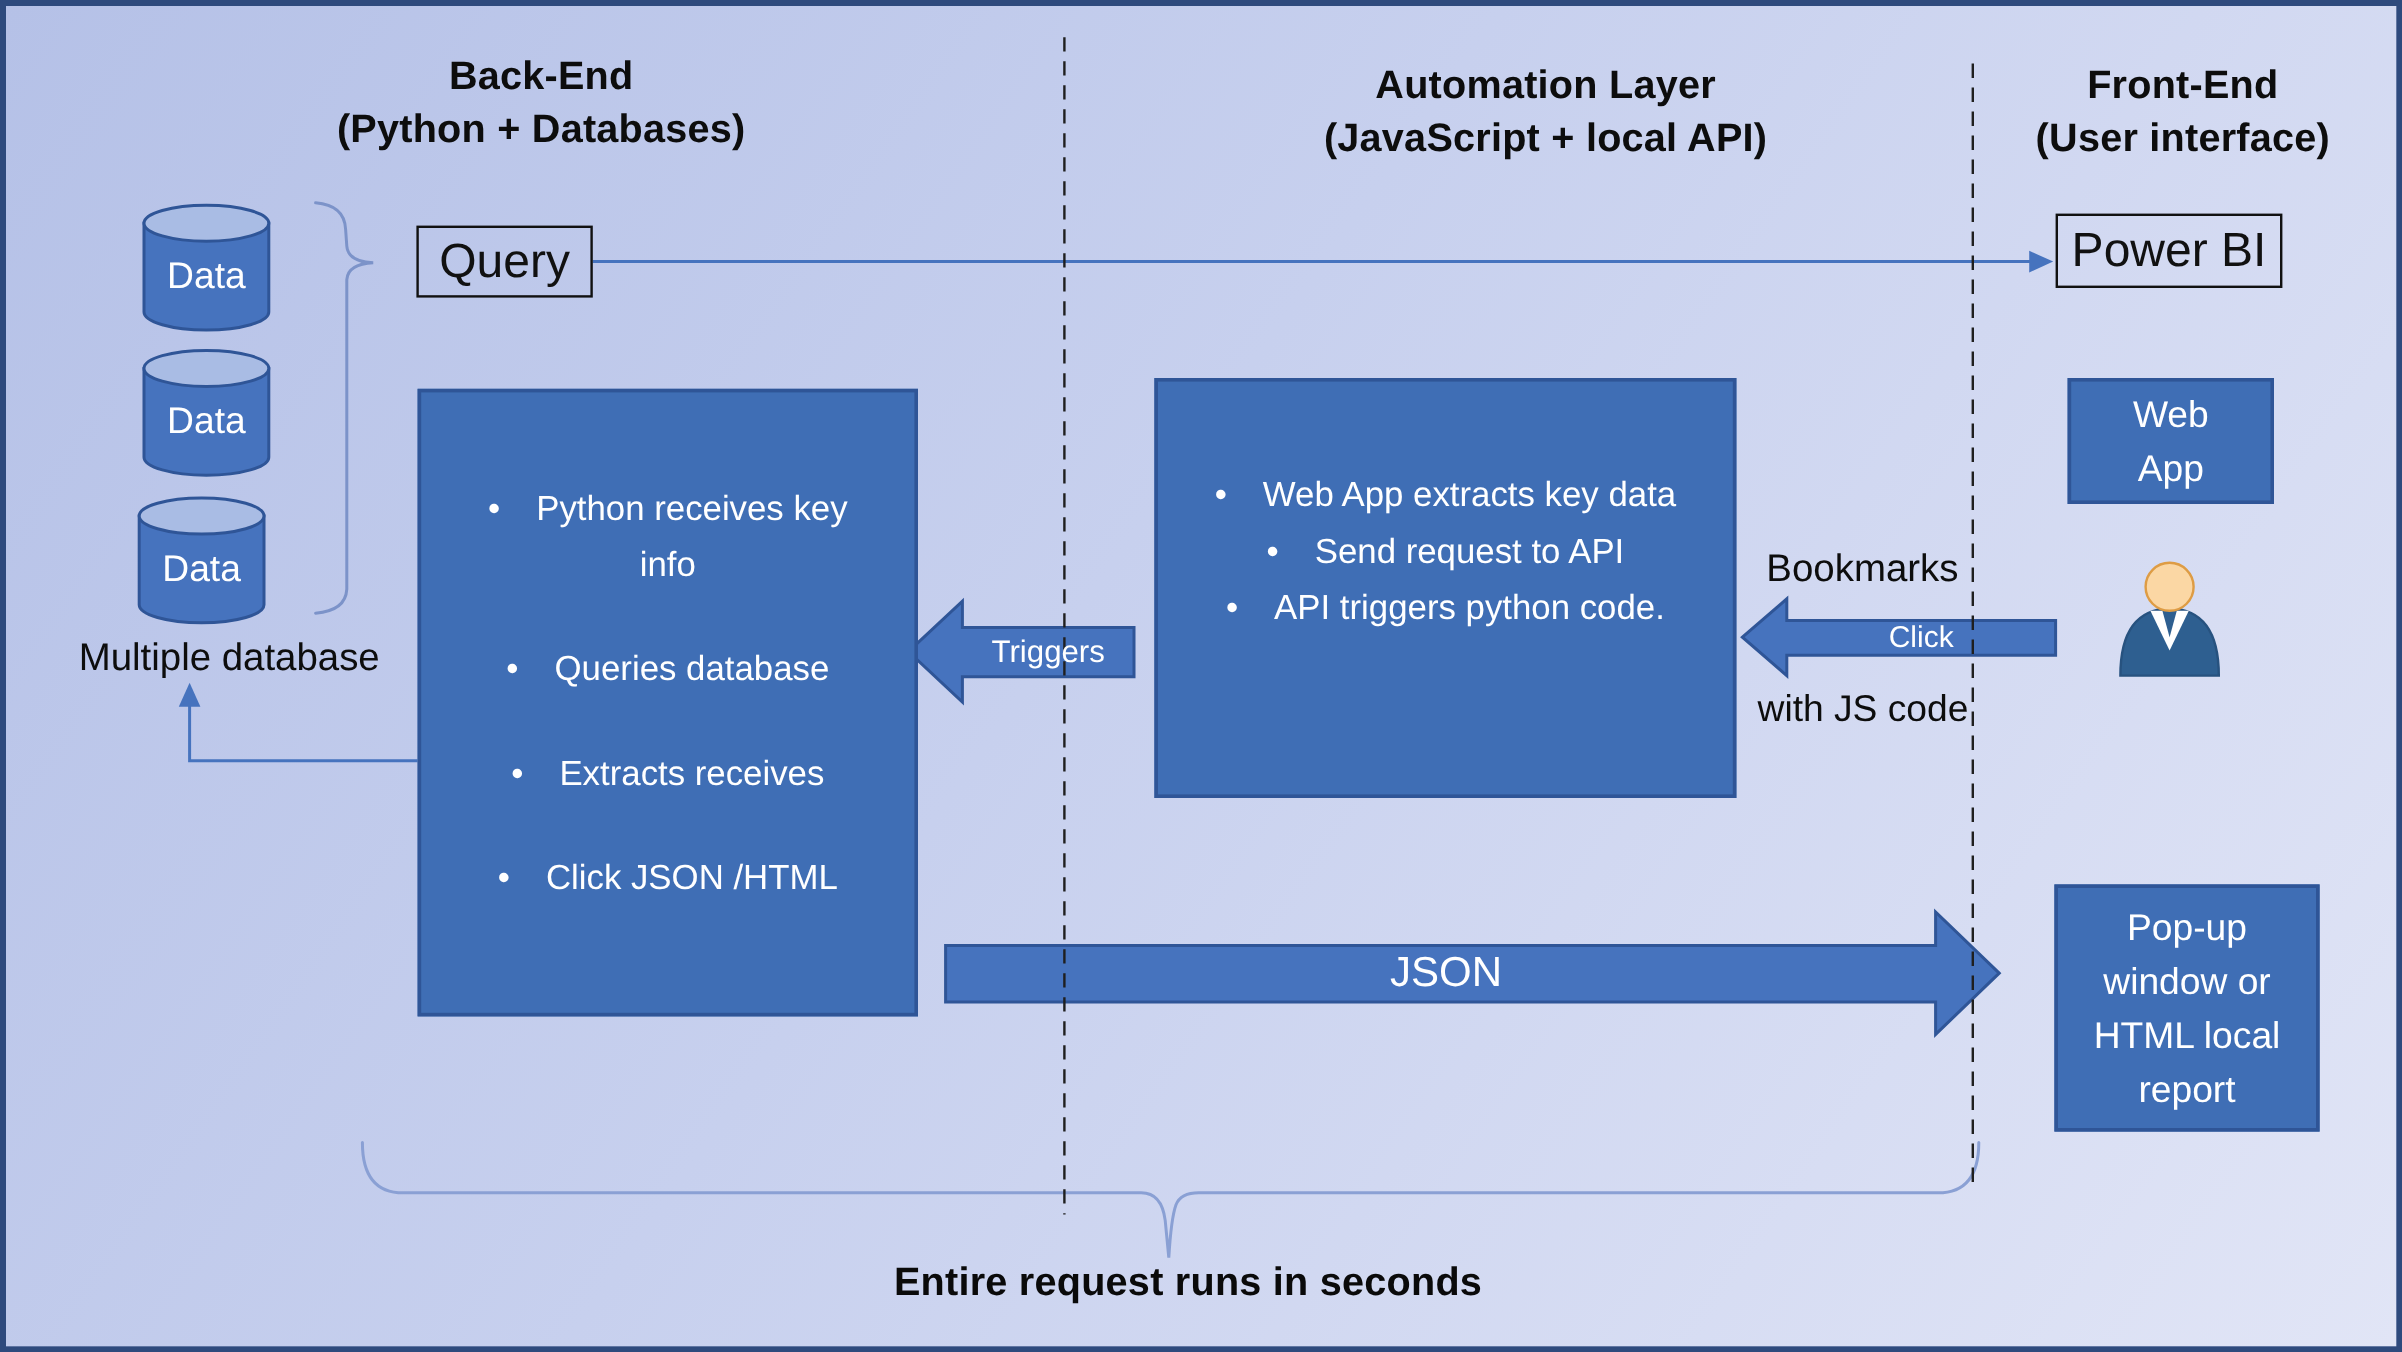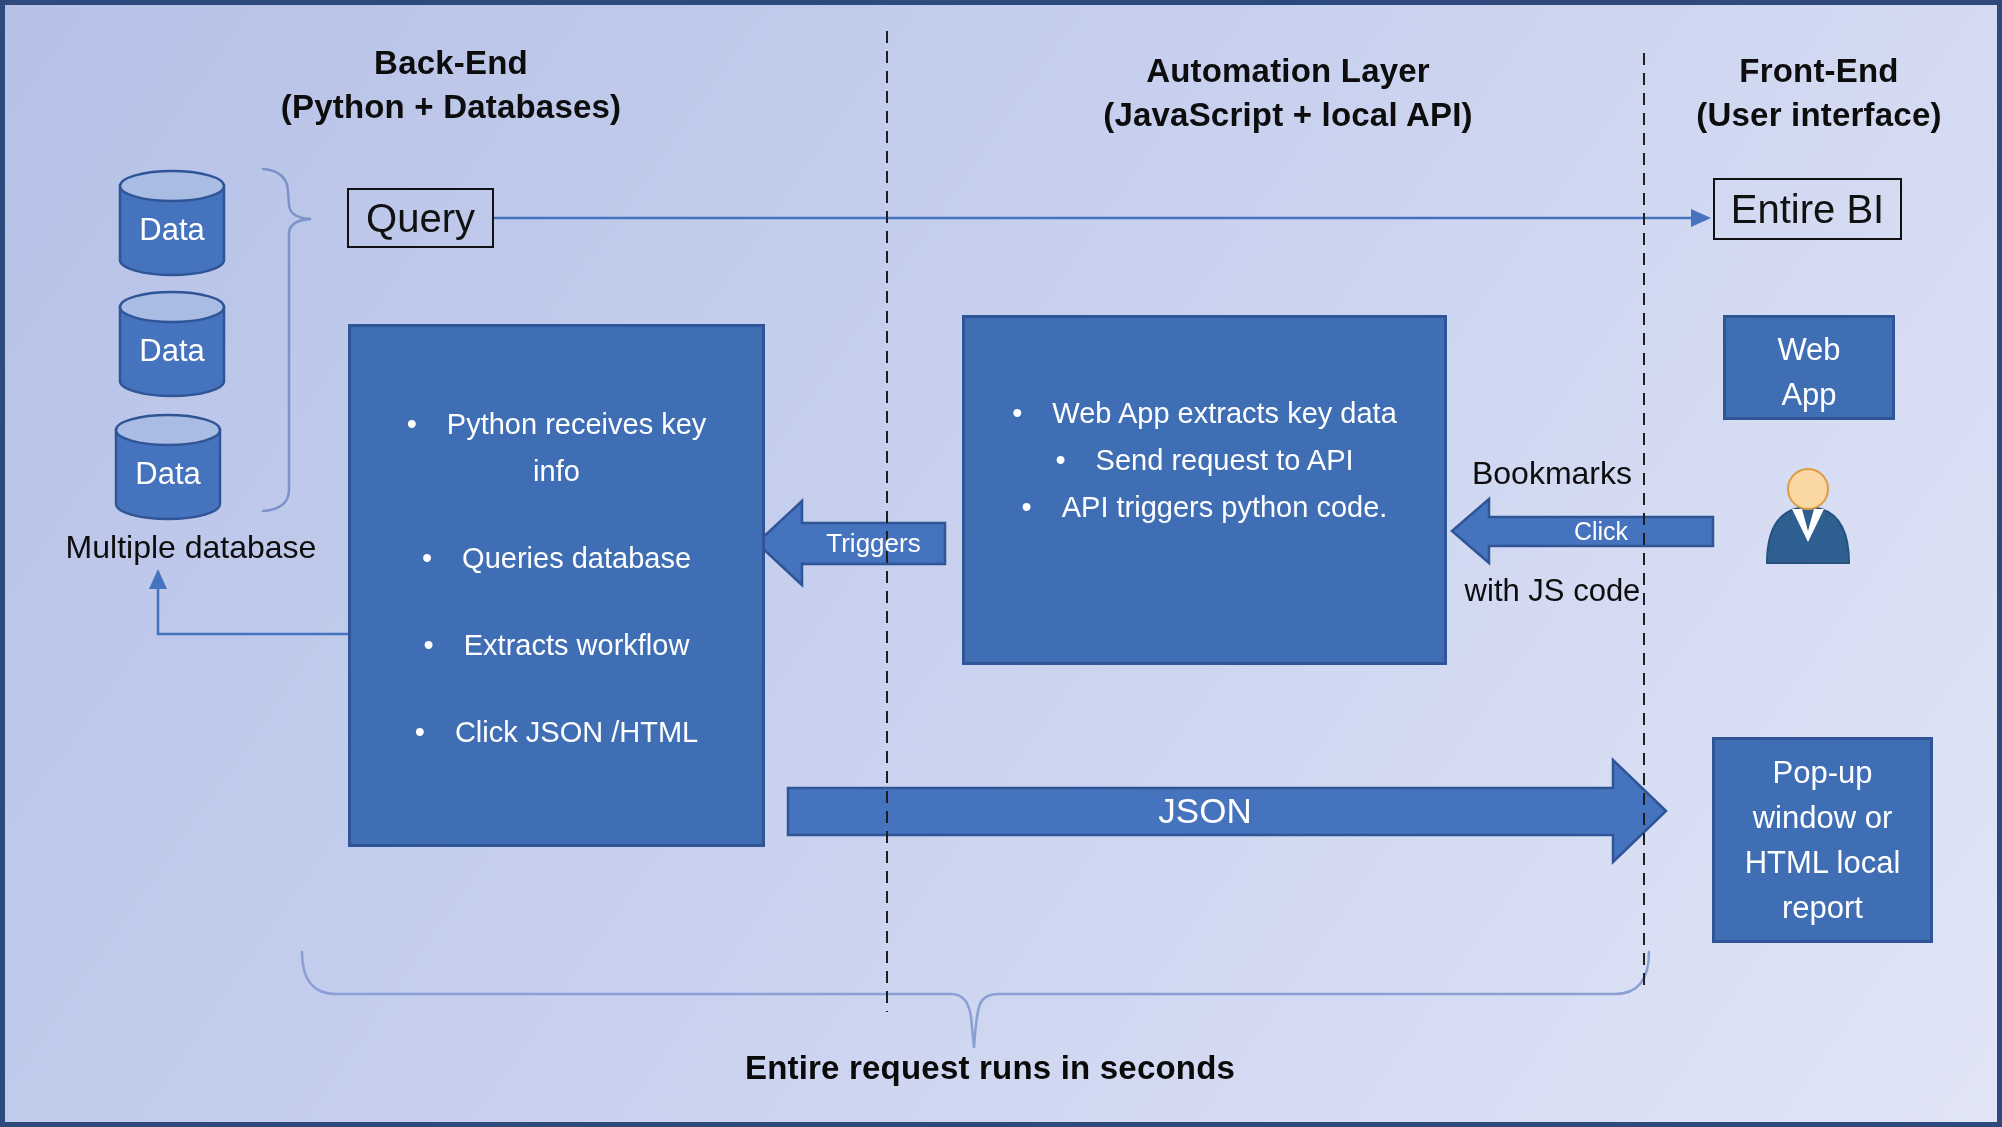--- a/index.html
+++ b/index.html
@@ -111,45 +111,45 @@
 
   <div class="abs black-label" style="left:26px;top:524px;width:320px;font-size:32px;">Multiple database</div>
 
   <div class="abs outline-box" style="left:342px;top:183px;width:147px;height:60px;">
     <span>Query</span>
   </div>
 
   <div class="abs blue-box bullets" style="left:343px;top:319px;width:417px;height:523px;padding-top:74px;gap:40px;">
     <div class="bullet-item" style="width:345px;"><span>Python receives key info</span></div>
     <div class="bullet-item"><span>Queries database</span></div>
-    <div class="bullet-item"><span>Extracts workflow</span></div>
+    <div class="bullet-item"><span>Extracts receives</span></div>
     <div class="bullet-item"><span>Click JSON /HTML</span></div>
   </div>
 
   <div class="abs blue-box bullets" style="left:957px;top:310px;width:485px;height:350px;padding-top:72px;">
     <div class="bullet-item"><span>Web App extracts key data</span></div>
     <div class="bullet-item"><span>Send request to API</span></div>
     <div class="bullet-item"><span>API triggers python code.</span></div>
   </div>
 
   <div class="abs arrow-label" style="left:797px;top:515px;width:143px;font-size:26px;line-height:46px;">Triggers</div>
 
   <div class="abs black-label" style="left:1447px;top:450px;width:200px;font-size:32px;">Bookmarks</div>
 
   <div class="abs arrow-label" style="left:1484px;top:504px;width:224px;font-size:25px;line-height:45px;">Click</div>
 
   <div class="abs black-label" style="left:1440px;top:568px;width:215px;font-size:31px;">with JS code</div>
 
   <div class="abs arrow-label" style="left:1000px;top:783px;width:400px;font-size:35px;line-height:46px;">JSON</div>
 
   <div class="abs outline-box" style="left:1708px;top:173px;width:189px;height:62px;">
-    <span>Entire BI</span>
+    <span>Power BI</span>
   </div>
 
-  <div class="abs blue-box" style="left:1718px;top:310px;width:172px;height:105px;display:flex;align-items:flex-end;justify-content:center;">
+  <div class="abs blue-box" style="left:1718px;top:310px;width:172px;height:105px;display:flex;align-items:center;justify-content:center;">
     <span style="display:block;width:84px;text-align:center;font-size:31px;line-height:45px;">Web App</span>
   </div>
 
   <div class="abs blue-box" style="left:1707px;top:732px;width:221px;height:206px;display:flex;align-items:center;justify-content:center;">
     <span style="display:block;width:176px;text-align:center;font-size:31px;line-height:45px;">Pop-up window or HTML local report</span>
   </div>
 
   <div class="abs footer-caption" style="left:685px;top:1044px;width:600px;">Entire request runs in seconds</div>
 
 </div>

